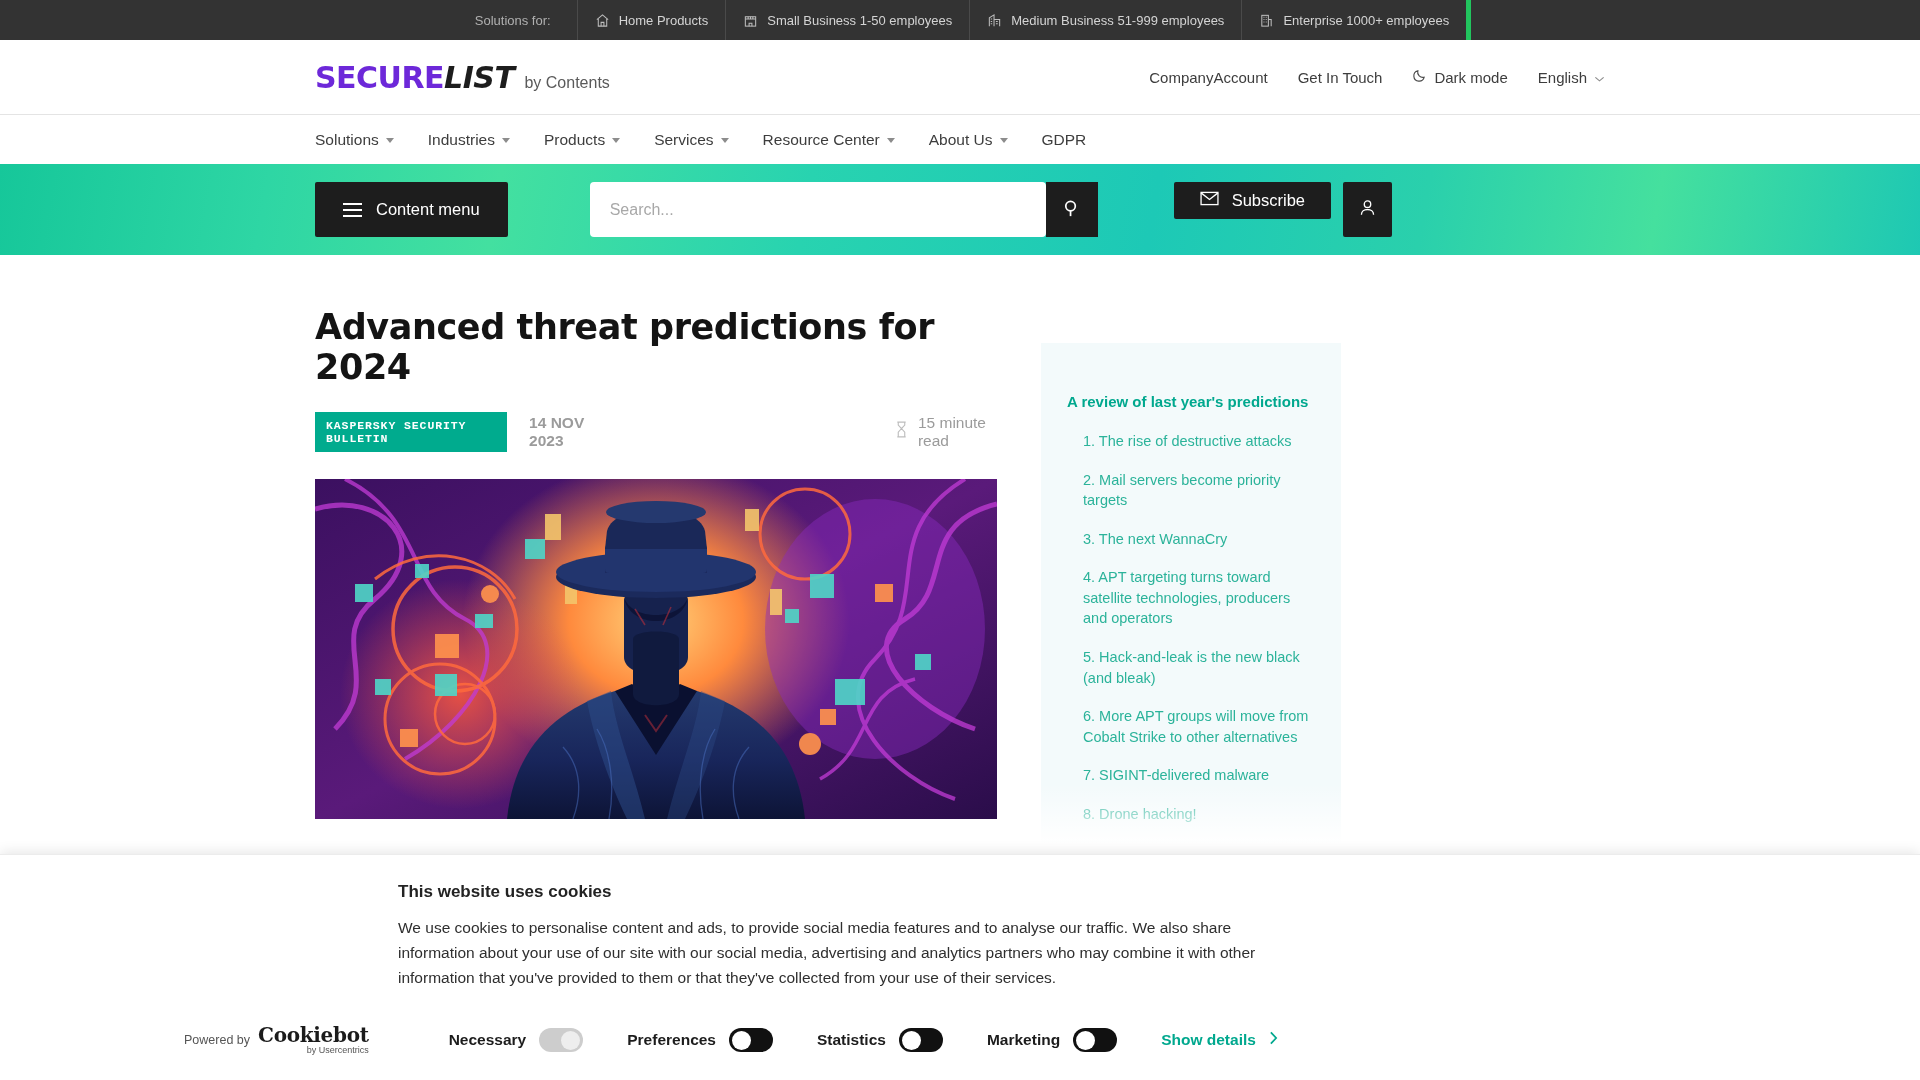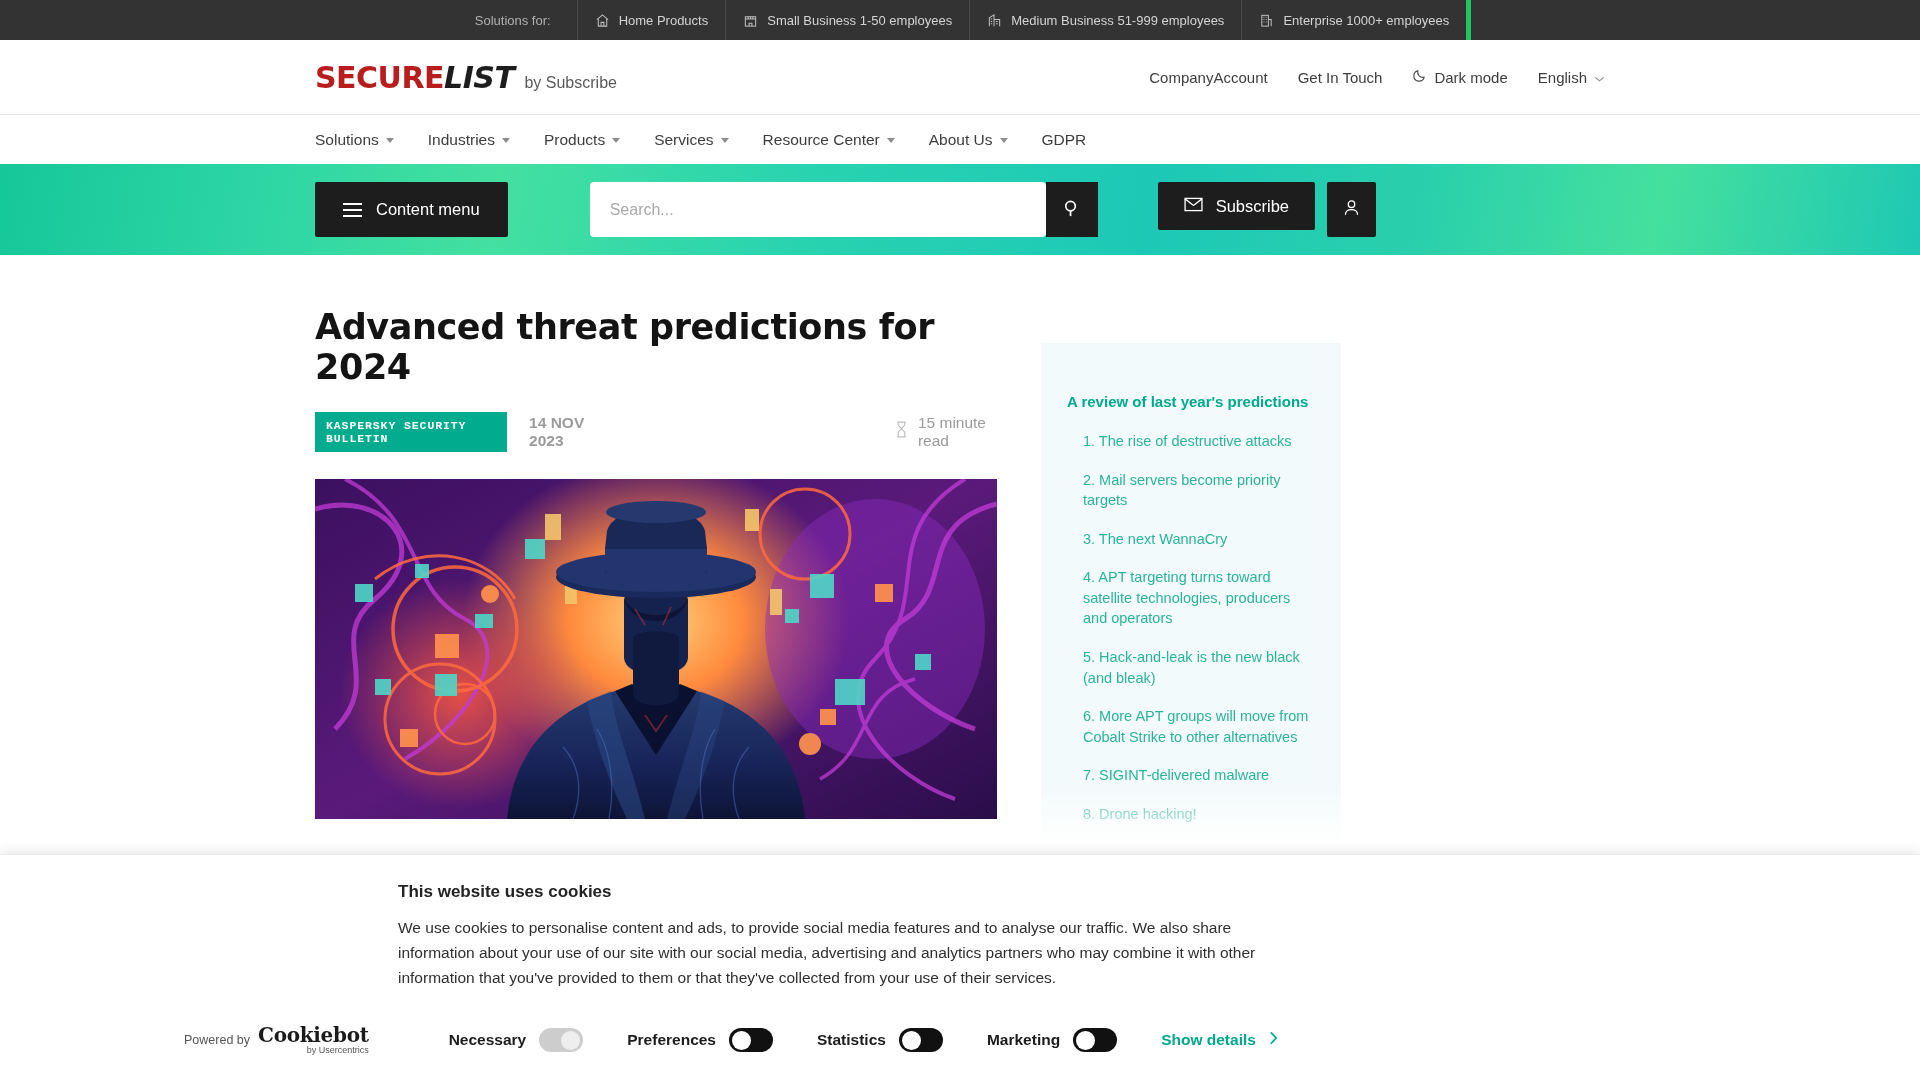--- a/index.html
+++ b/index.html
@@ -37,21 +37,21 @@
   }
   .header-inner {
     width: 1290px; margin: 0 auto; display: flex;
     align-items: center; justify-content: space-between;
   }
   .logo-wrap { display: flex; align-items: baseline; gap: 10px; cursor: pointer; }
   .logo-text {
     font-family: "DejaVu Sans", sans-serif;
     font-size: 30px; font-weight: 700; letter-spacing: -0.5px;
   }
-  .logo-secure { color: #b91c1c; }
+  .logo-secure { color: #6d28d9; }
   .logo-list { color: #1d1d1d; font-style: italic; }
   .logo-by { color: #5a5a5a; font-size: 16px; }
 
   .header-right { display: flex; align-items: center; gap: 30px; font-size: 15px; color: #3d3d3d; }
   .header-right .hr-item { cursor: pointer; display: flex; align-items: center; gap: 7px; white-space: nowrap; }
 
   
   .mainnav {
     border-top: 1px solid #e4e4e4;
     height: 50px;
@@ -88,21 +88,21 @@
     width: 456px; height: 55px; border: none; outline: none;
     padding: 0 20px; font-size: 16px; color: #333;
     font-family: "Liberation Sans", sans-serif; background: #fff; border-radius: 4px;
   }
   .search-input::placeholder { color: #a8a8a8; }
   .search-btn {
     width: 52px; height: 55px; background: #1d1d1d; border: none; cursor: pointer;
     display: flex; align-items: center; justify-content: center;
   }
   .subscribe-btn {
-    margin-left: 60px; background: #1d1d1d; color: #fff; height: 48px;
+    margin-left: 76px; background: #1d1d1d; color: #fff; height: 37px;
     display: flex; align-items: center; gap: 13px; padding: 0 26px;
     cursor: pointer; font-size: 16.5px; font-weight: 500; border-radius: 2px;
   }
   .account-btn {
     margin-left: 12px; background: #1d1d1d; width: 49px; height: 55px;
     display: flex; align-items: center; justify-content: center; cursor: pointer; border-radius: 2px;
   }
 
   
   .content { width: 1290px; margin: 0 auto; position: relative; padding-top: 52px; display: flex; gap: 44px; }
@@ -255,21 +255,21 @@
         </span>
         <span>Enterprise 1000+ employees</span>
       </div>
     </div>
   </div>
 
   <div class="header">
     <div class="header-inner">
       <div class="logo-wrap">
         <span class="logo-text"><span class="logo-secure">SECURE</span><span class="logo-list">LIST</span></span>
-        <span class="logo-by">by Subscribe</span>
+        <span class="logo-by">by Contents</span>
       </div>
 
       <div class="header-right">
         <div class="hr-item">
           <span>CompanyAccount</span>
         </div>
         <div class="hr-item">
           <span>Get In Touch</span>
         </div>
         <div class="hr-item">

